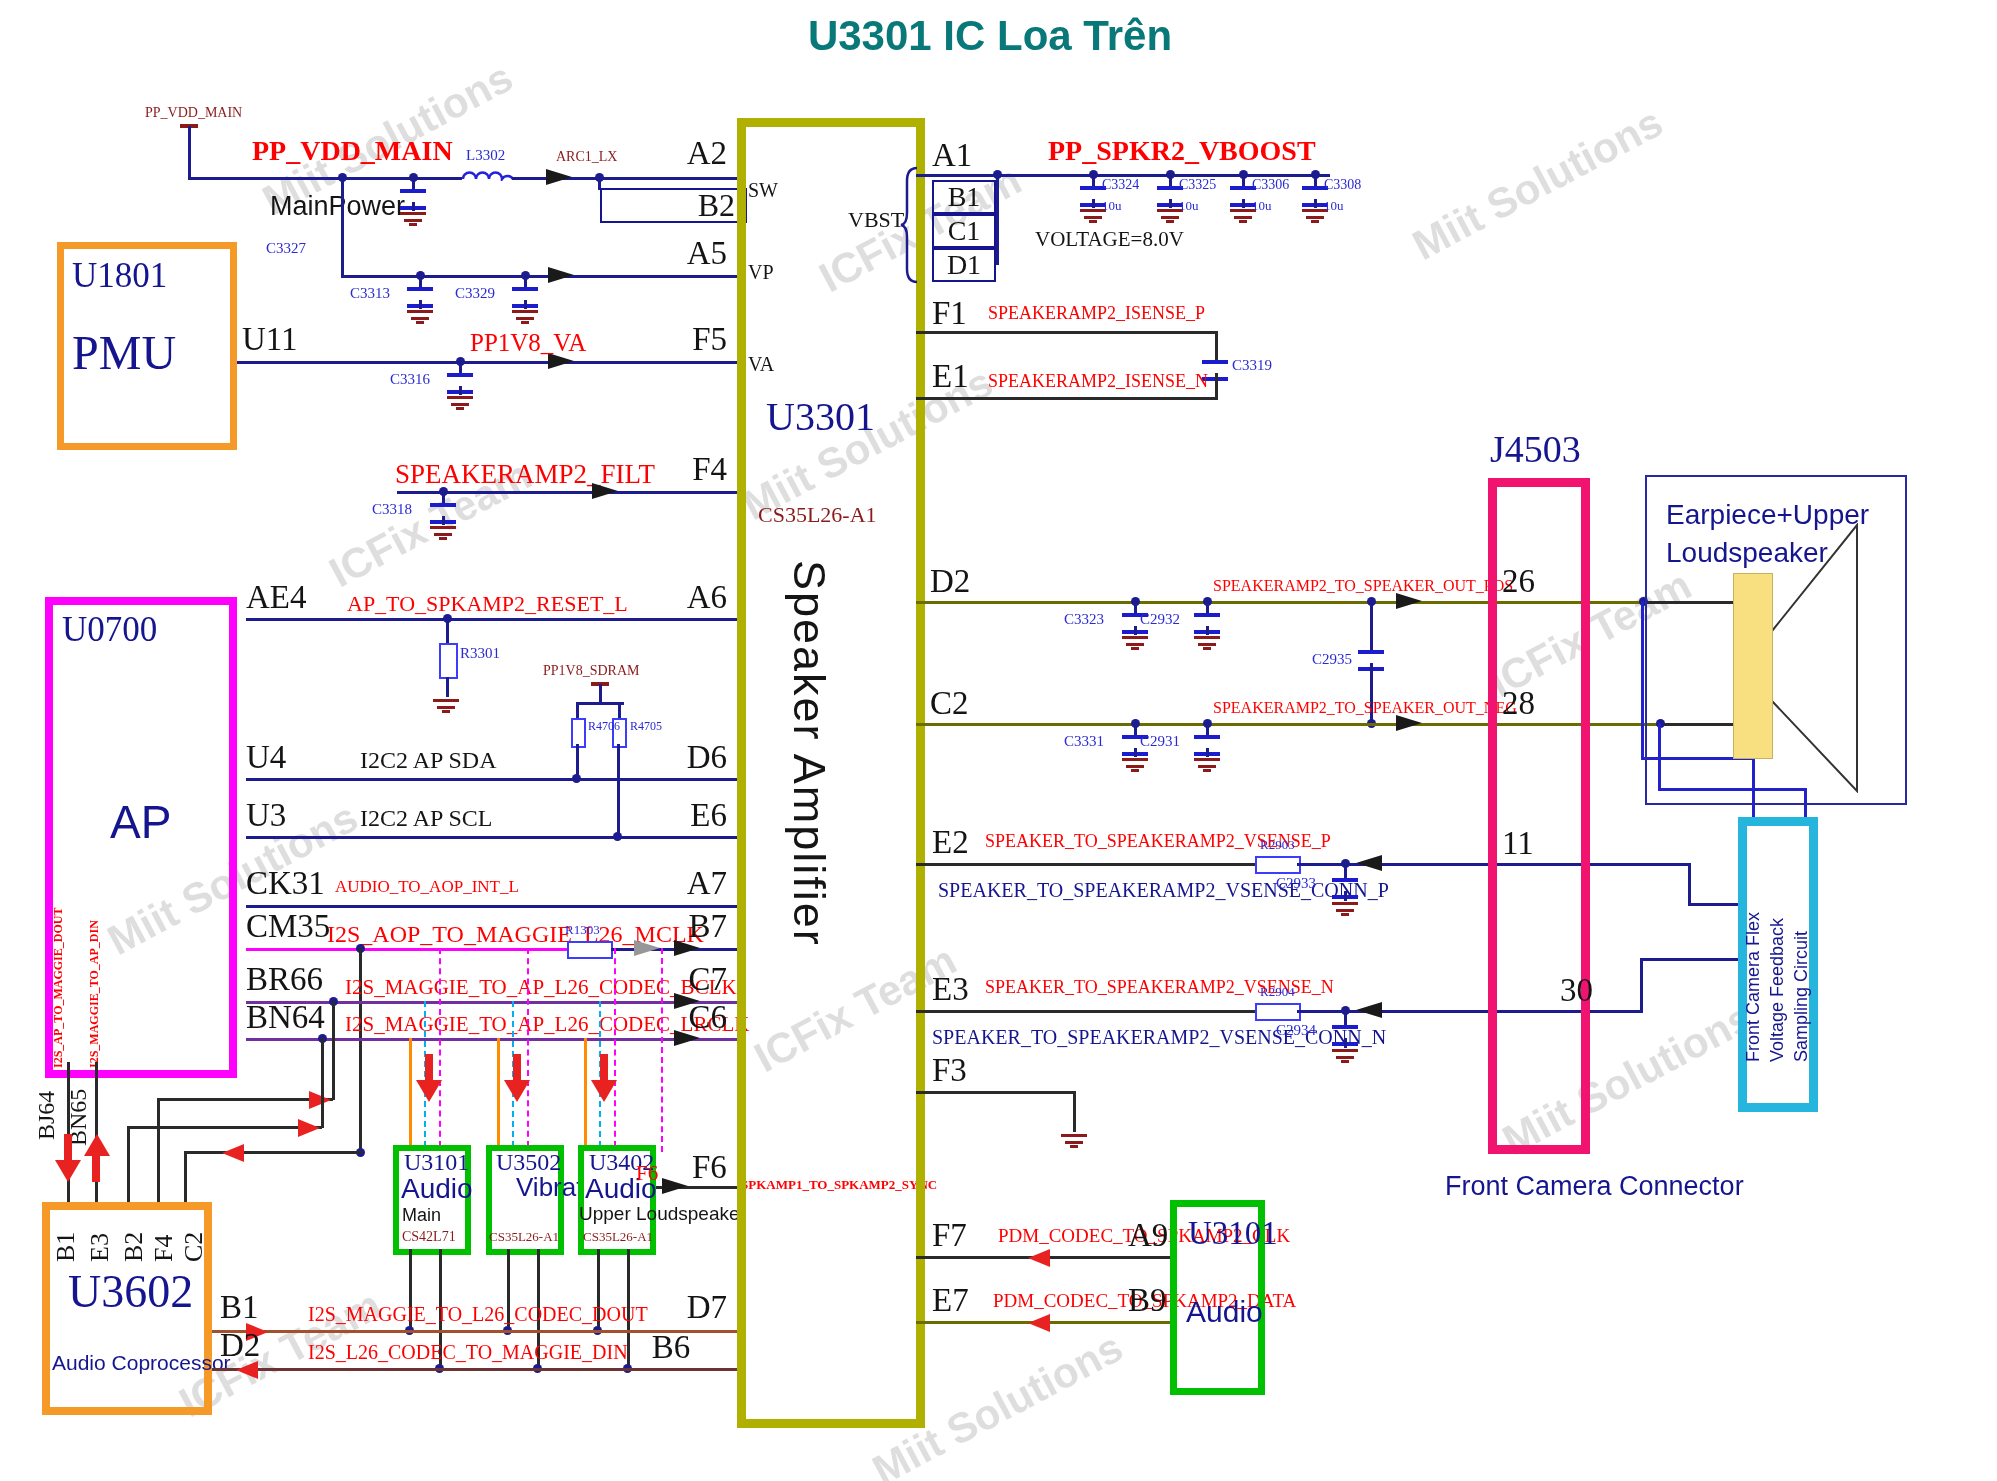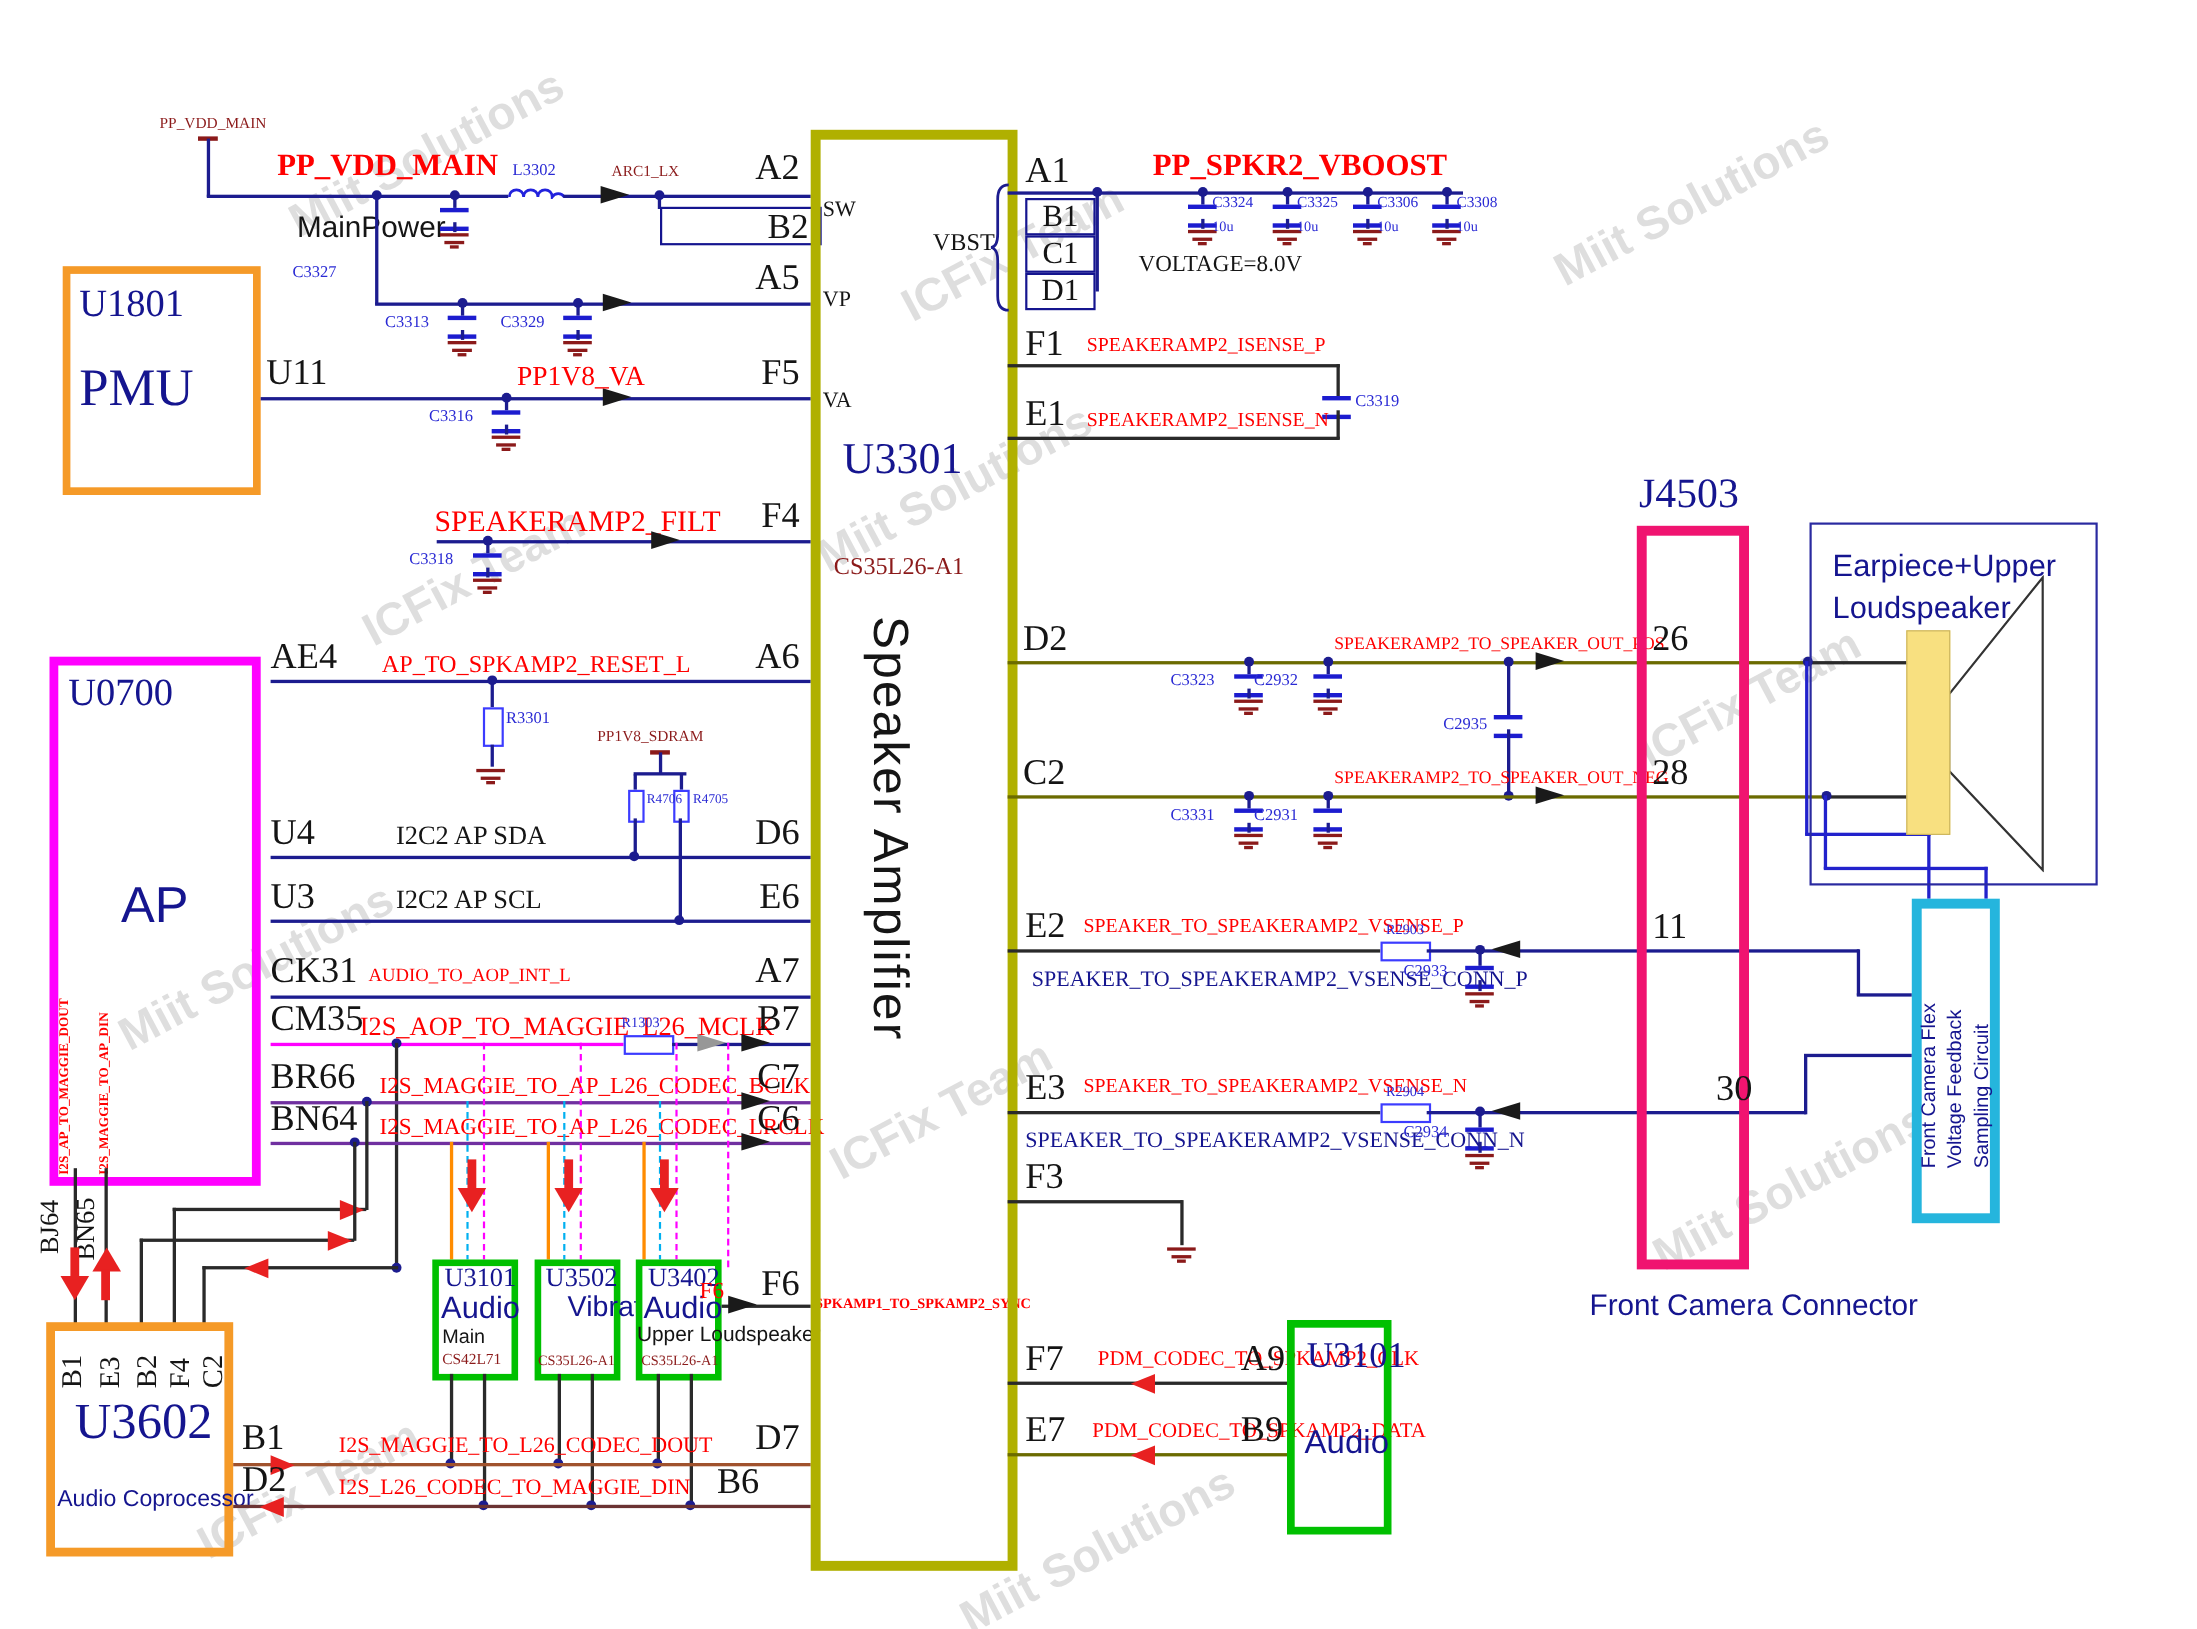--- a/index.html
+++ b/index.html
@@ -52,20 +52,21 @@
   <div class="wm" style="left:730px;top:420px">Miit Solutions</div>
   <div class="wm" style="left:95px;top:855px">Miit Solutions</div>
   <div class="wm" style="left:860px;top:1385px">Miit Solutions</div>
   <div class="wm" style="left:1490px;top:1055px">Miit Solutions</div>
   <div class="wm" style="left:810px;top:205px">ICFix Team</div>
   <div class="wm" style="left:320px;top:500px">ICFix Team</div>
   <div class="wm" style="left:745px;top:985px">ICFix Team</div>
   <div class="wm" style="left:1480px;top:610px">ICFix Team</div>
   <div class="wm" style="left:170px;top:1330px">ICFix Team</div>
 
+  <div class="t sans" style="left:640px;top:14px;width:700px;text-align:center;font-size:42px;font-weight:bold;color:#087878">U3301 IC Loa Trên</div>
 
   <div class="t dkr" style="left:145px;top:106px;font-size:14px">PP_VDD_MAIN</div>
   <i class="pwr" style="left:180px;top:124px"></i>
   <i class="wv" style="left:188px;top:126px;height:53px"></i>
   <div class="t red" style="left:252px;top:136px;font-size:28px;font-weight:bold">PP_VDD_MAIN</div>
   <div class="t sans" style="left:270px;top:192px;font-size:27px">MainPower</div>
   <div class="t refb" style="left:266px;top:241px">C3327</div>
 
   <i class="wh" style="left:188px;top:177px;width:274px"></i>
   <svg style="left:462px;top:165px" width="52" height="16">

